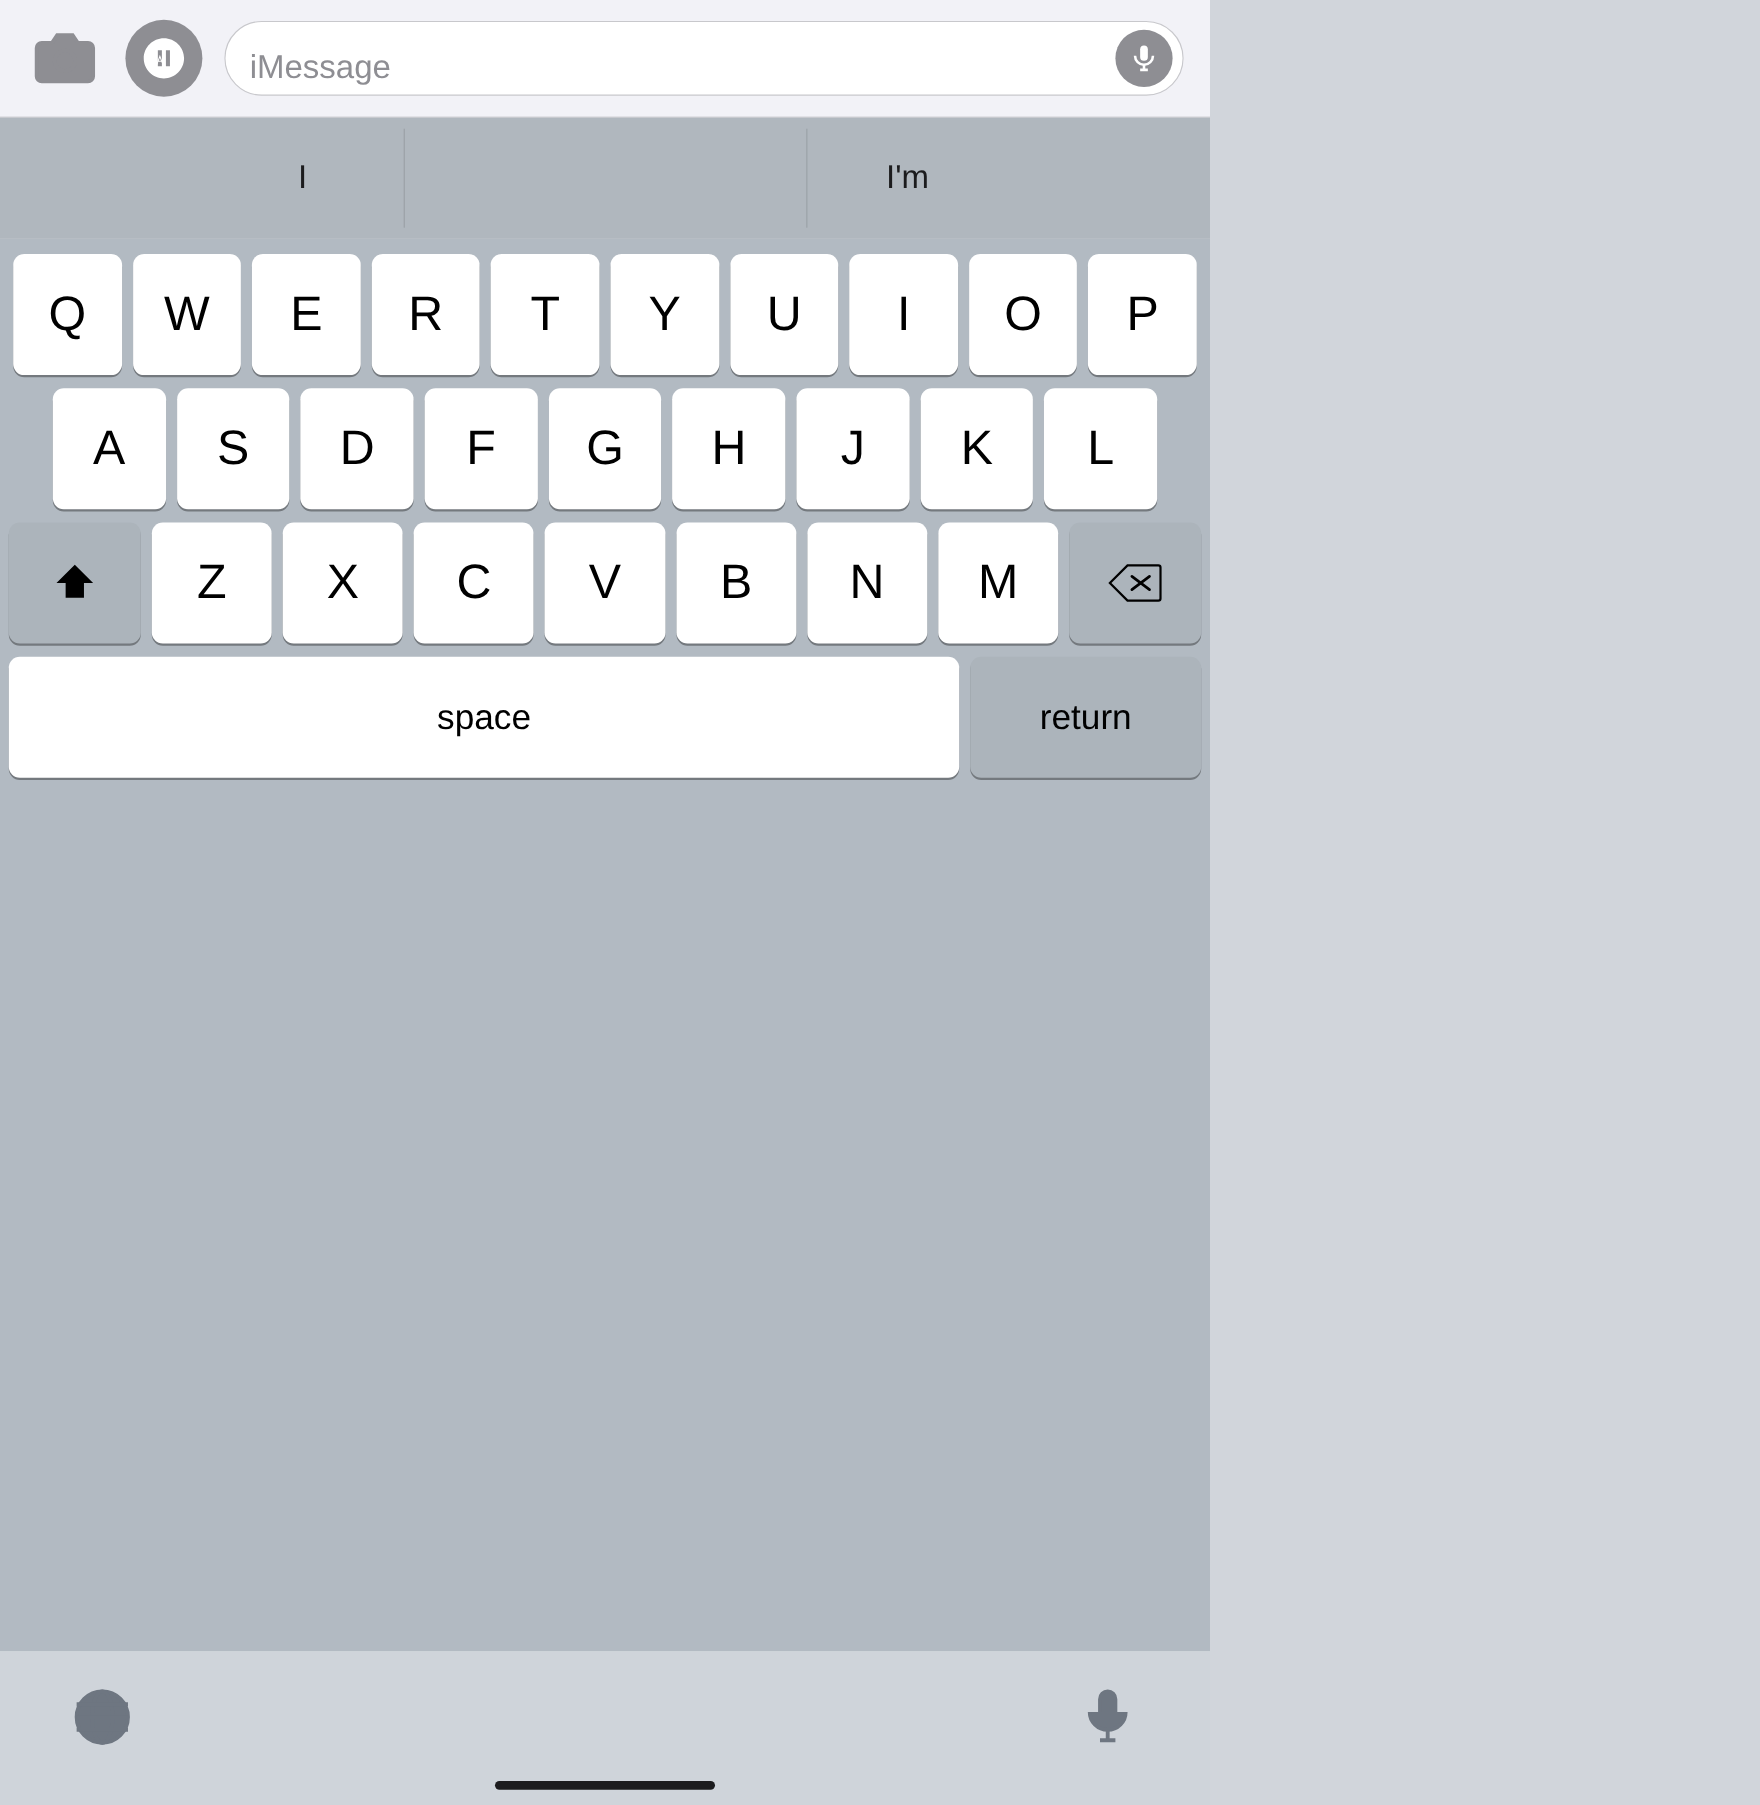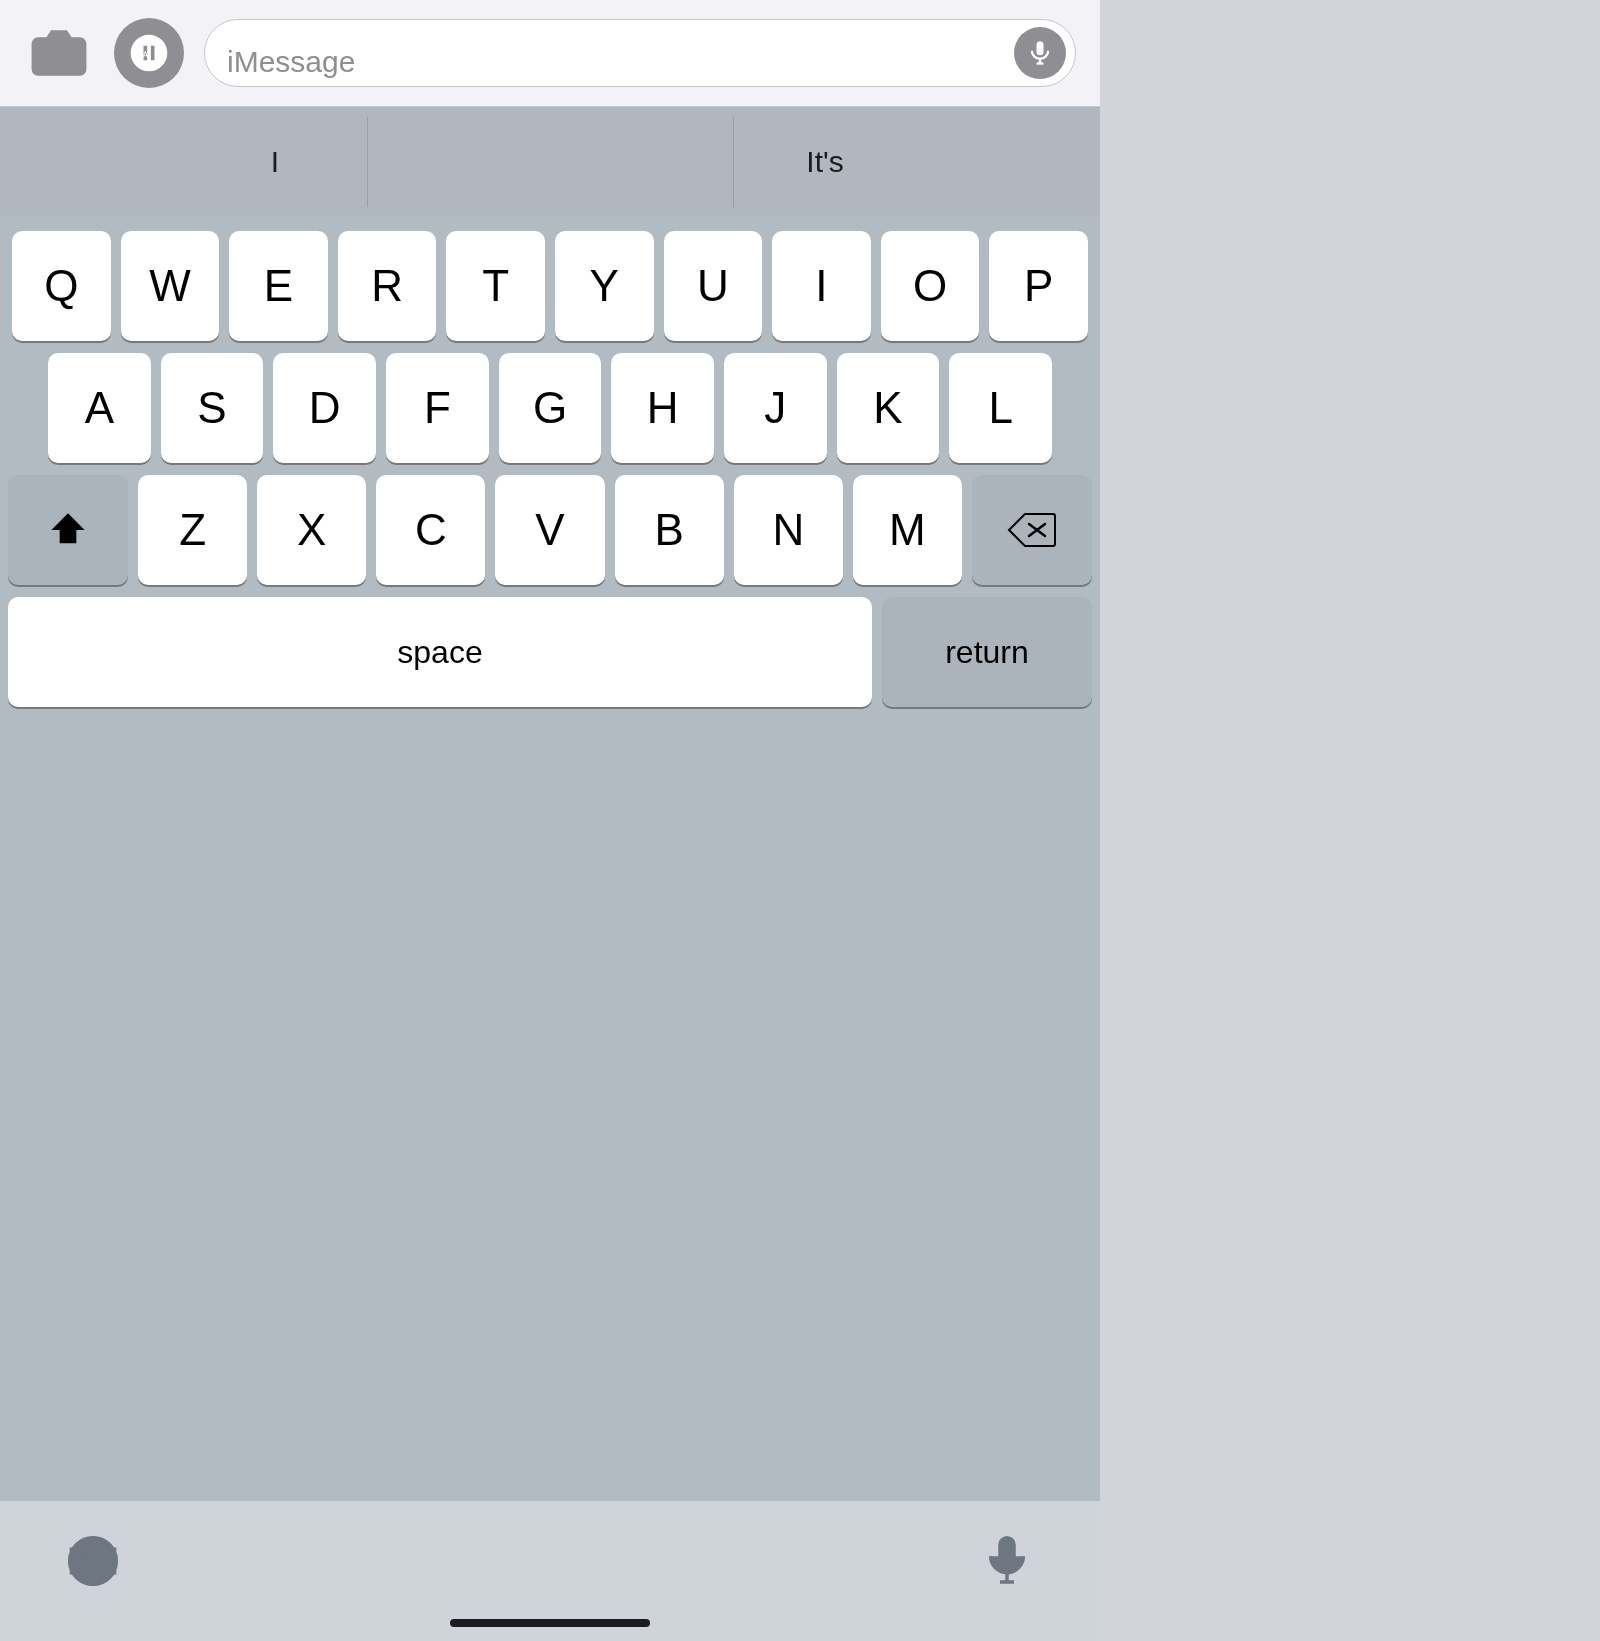--- a/index.html
+++ b/index.html
@@ -282,21 +282,21 @@
       </svg>
     </div>
   </div>
 </div>
 
 <div class="predictive-bar">
   <div class="pred-item">
     <span>I</span>
   </div>
   <div class="pred-item">
-    <span>It's</span>
+    <span>I'm</span>
   </div>
 </div>
 
 <div class="keyboard-area">
 
   <div class="key-row row1" id="row1-container">
   <div class="key">Q</div>
       <div class="key">W</div>
       <div class="key">E</div>
       <div class="key">R</div>

